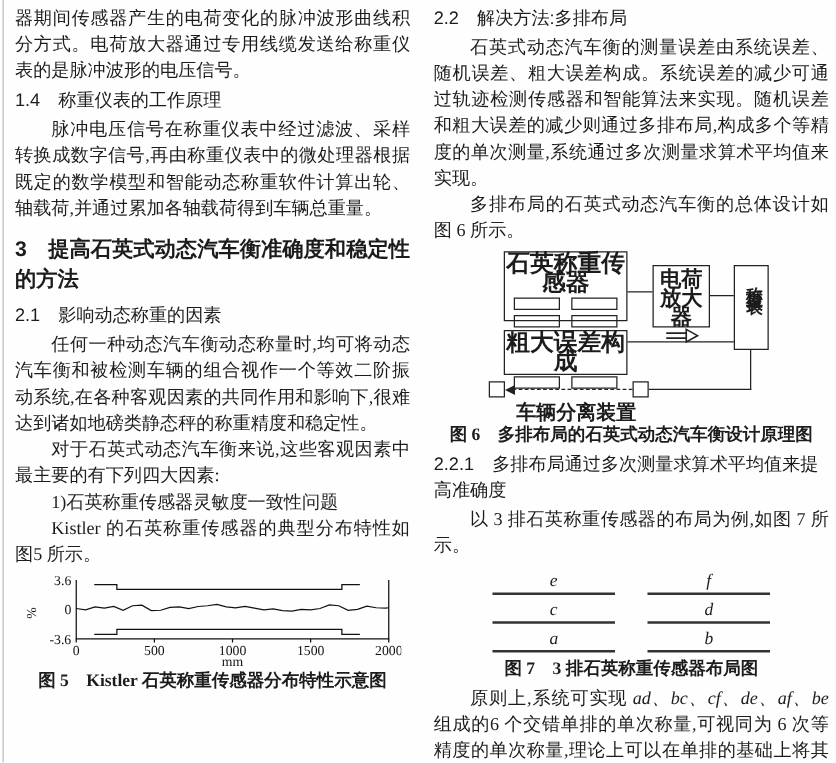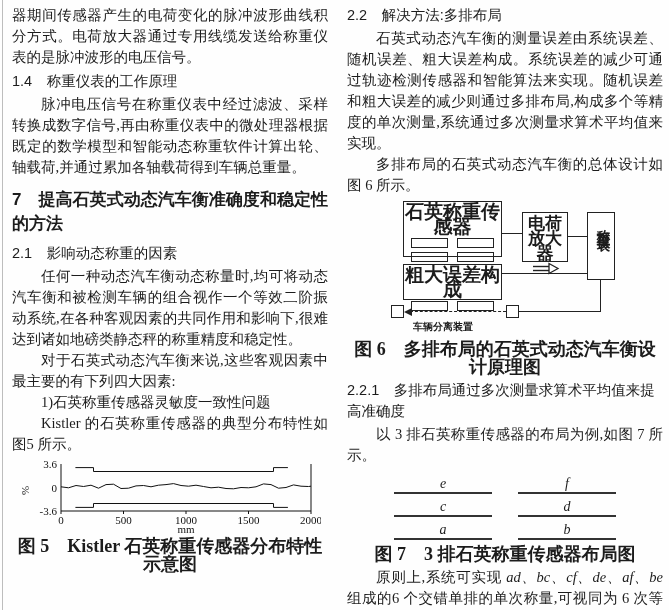--- a/index.html
+++ b/index.html
@@ -11,21 +11,21 @@
   .page{position:relative;width:669px;height:591px;box-sizing:border-box;
     padding:5px 8px 0 12px;display:flex;gap:19px;background:#fefefe;}
   .scan-edge{position:absolute;left:2px;top:0;width:1px;height:610px;background:#bdbdbd;}
   .col{width:316px;flex:0 0 316px;}
   p.body{font-size:14.5px;line-height:21px;margin:0;text-align:justify;}
   p.indent{text-indent:2em;}
   .h-sub{font-family:"Liberation Sans","DejaVu Sans",sans-serif;font-weight:normal;
     font-size:14.5px;line-height:21px;margin:3px 0 2px 0;}
   .h-sec{font-family:"Liberation Sans","DejaVu Sans",sans-serif;font-weight:bold;
     font-size:17px;line-height:24px;margin:10px 0 7px 0;text-align:justify;}
-  .fig-caption{font-size:18px;font-weight:bold;text-align:center;line-height:18px;margin:2px 0 4px 0;}
+  .fig-caption{font-size:14px;font-weight:bold;text-align:center;line-height:18px;margin:2px 0 4px 0;}
   .ital{font-style:italic;font-family:"Liberation Serif","DejaVu Serif",serif;}
 
   
   .fig5-wrap{margin-top:6px;}
   .fig5-svg{display:block;margin:0 auto;}
   .fig5-svg text{font:11px "Liberation Serif",serif;fill:#111;}
 
   
   .fig6{position:relative;width:316px;height:138px;margin-top:4px;}
   .dbox{position:absolute;box-sizing:border-box;border:1.6px solid #222;background:#fff;}
@@ -34,42 +34,42 @@
   .cellrow{display:flex;justify-content:space-between;padding:0 7px;margin-top:4px;}
   .cell{width:37px;height:10px;border:1.3px solid #222;box-sizing:border-box;}
   .dline{position:absolute;background:#222;}
   .dash{position:absolute;border-top:1.4px dashed #222;}
   .sq{position:absolute;width:13px;height:13px;border:1.6px solid #222;box-sizing:border-box;background:#fff;}
   .arrow-left{position:absolute;width:0;height:0;border-top:4px solid transparent;
     border-bottom:4px solid transparent;border-right:8px solid #222;}
   .vlabel{position:absolute;writing-mode:vertical-rl;font-family:"Liberation Sans","DejaVu Sans",sans-serif;
     font-weight:bold;font-size:13.5px;letter-spacing:3px;}
   .sep-label{position:absolute;font-family:Liberation Mono, monospace;
-    font-weight:bold;font-size:10px;}
+    font-weight:bold;font-size:16px;}
   .amp-text{font-family:Liberation Sans, sans-serif;font-weight:bold;
     font-size:17px;line-height:15px;text-align:center;margin-top:3px;}
 
   
   .fig7{width:222px;margin:10px auto 0 auto;}
   .f7row{display:flex;gap:26px;margin-bottom:5px;}
   .f7cell{width:98px;}
   .f7letter{font-size:14px;text-align:center;line-height:16px;height:16px;}
   .f7bar{height:0;border-bottom:2.6px solid #333;}
 </style>
 </head>
 <body>
 
 <div class="page">
   <div class="scan-edge"></div>
 
   <div class="col">
     <p class="body">器期间传感器产生的电荷变化的脉冲波形曲线积分方式。电荷放大器通过专用线缆发送给称重仪表的是脉冲波形的电压信号。</p>
     <div class="h-sub">1.4　称重仪表的工作原理</div>
     <p class="body indent">脉冲电压信号在称重仪表中经过滤波、采样转换成数字信号,再由称重仪表中的微处理器根据既定的数学模型和智能动态称重软件计算出轮、轴载荷,并通过累加各轴载荷得到车辆总重量。</p>
-    <div class="h-sec">7　提高石英式动态汽车衡准确度和稳定性的方法</div>
+    <div class="h-sec">3　提高石英式动态汽车衡准确度和稳定性的方法</div>
     <div class="h-sub">2.1　影响动态称重的因素</div>
     <p class="body indent">任何一种动态汽车衡动态称量时,均可将动态汽车衡和被检测车辆的组合视作一个等效二阶振动系统,在各种客观因素的共同作用和影响下,很难达到诸如地磅类静态秤的称重精度和稳定性。</p>
     <p class="body indent">对于石英式动态汽车衡来说,这些客观因素中最主要的有下列四大因素:</p>
     <p class="body indent">1)石英称重传感器灵敏度一致性问题</p>
     <p class="body indent">Kistler 的石英称重传感器的典型分布特性如图5 所示。</p>
 
     <div class="fig5-wrap">
       <svg class="fig5-svg" width="302" height="74" viewBox="0 0 302 74">
           <path d="M42 3 L42 50 L292 50 L292 3" fill="none" stroke="#111" stroke-width="1"></path>
           <line x1="42" y1="50" x2="42" y2="53" stroke="#111" stroke-width="1"></line>

